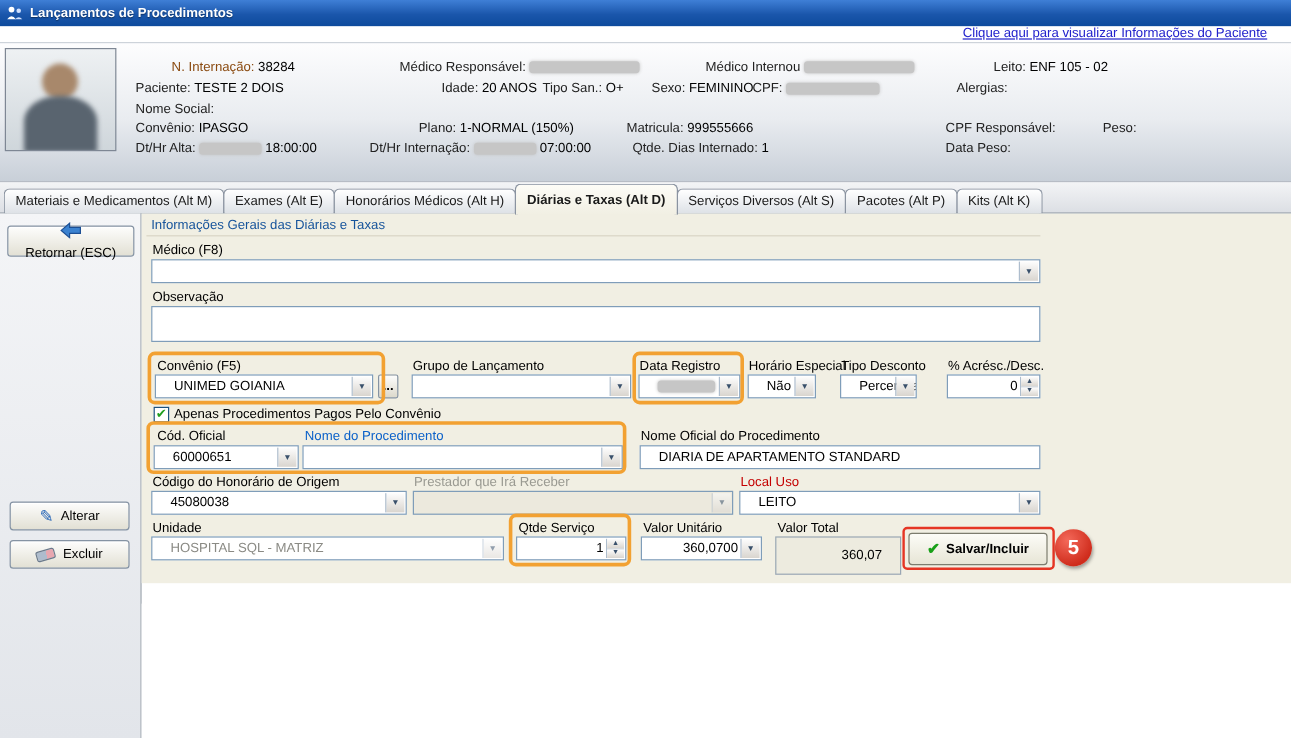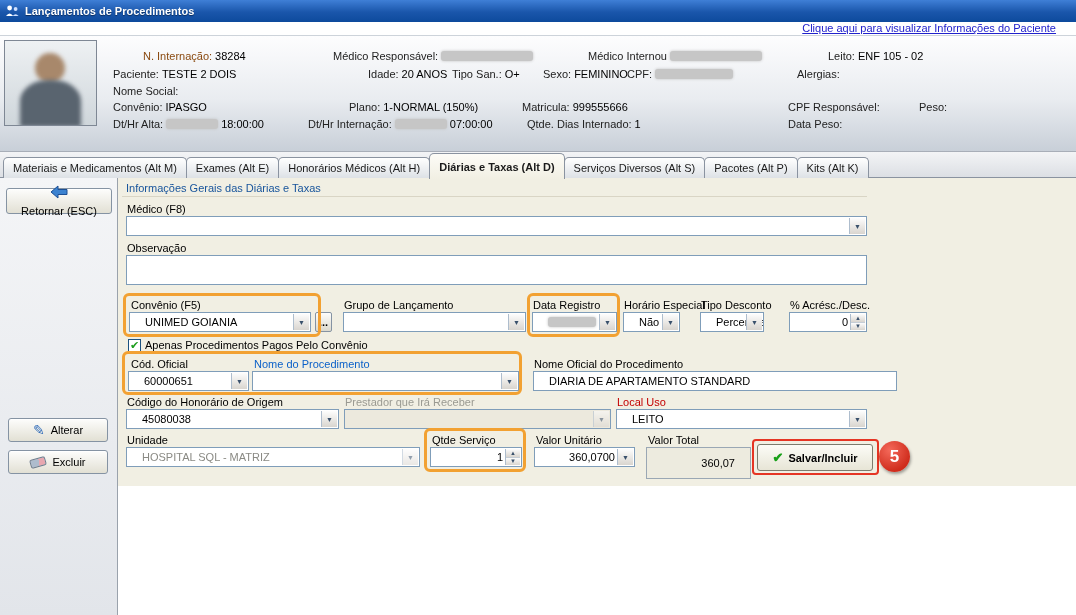--- a/index.html
+++ b/index.html
@@ -330,21 +330,21 @@
     <span>60000651</span>
     <span class="arr">▼</span>
   </div>
 
   <div class="flabel blue" style="left:254px;top:358px">Nome do Procedimento</div>
   <div class="combo" style="left:252px;top:371px;width:267px;height:20px">
     <span class="arr">▼</span>
   </div>
 
   <div class="flabel" style="left:534px;top:358px">Nome Oficial do Procedimento</div>
-  <div class="tbox" style="left:533px;top:371px;width:364px;height:20px">
+  <div class="tbox" style="left:533px;top:371px;width:334px;height:20px">
     <span>DIARIA DE APARTAMENTO STANDARD</span>
   </div>
 
   <div class="flabel" style="left:127px;top:396px">Código do Honorário de Origem</div>
   <div class="combo" style="left:126px;top:409px;width:213px;height:20px">
     <span>45080038</span>
     <span class="arr">▼</span>
   </div>
 
   <div class="flabel grey" style="left:345px;top:396px">Prestador que Irá Receber</div>

